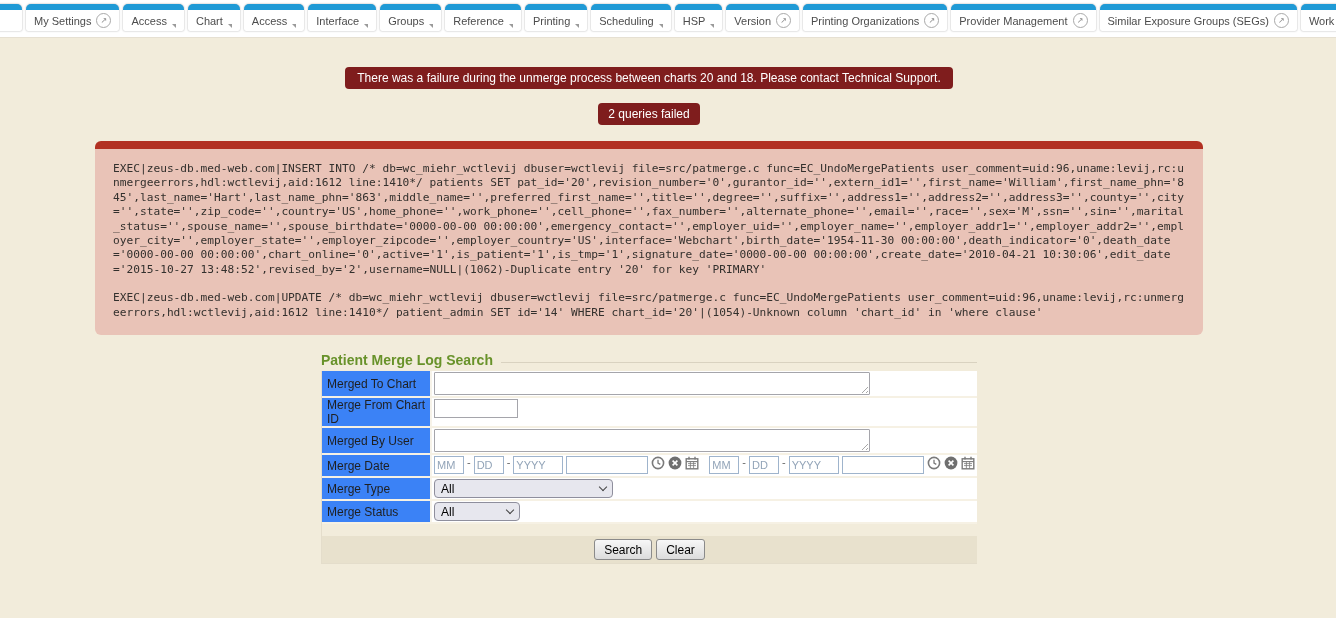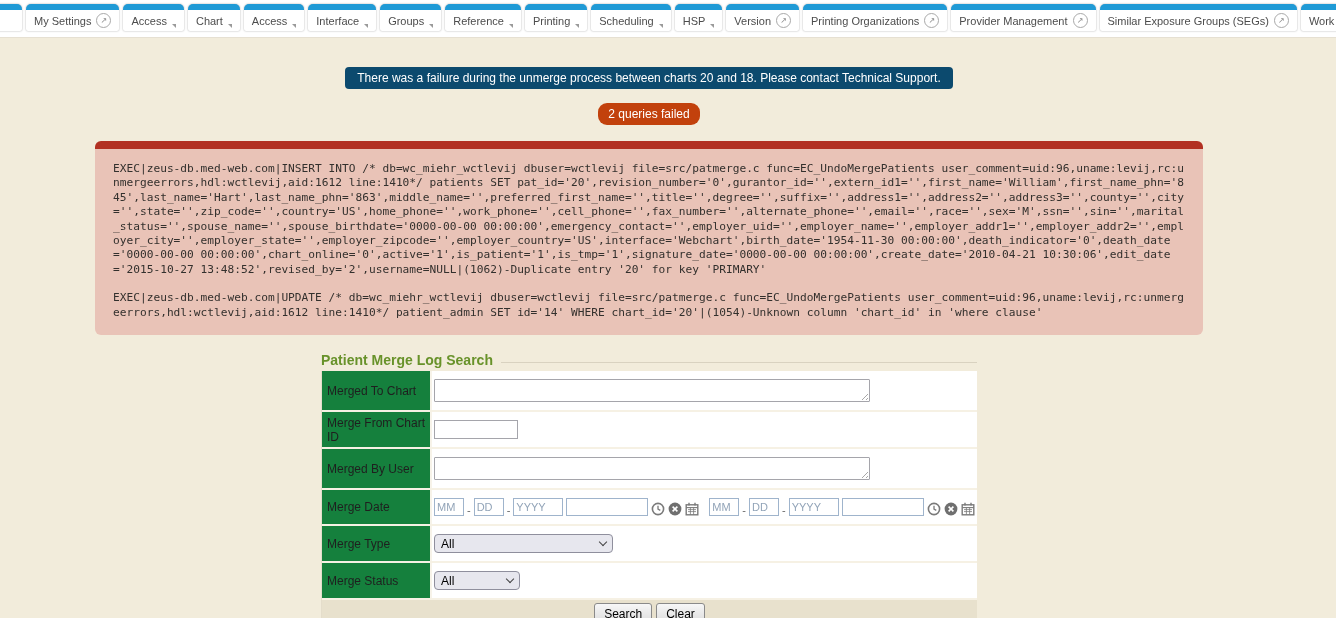--- a/index.html
+++ b/index.html
@@ -45,27 +45,27 @@
   }
   .dd-marker{
     width:0;height:0;align-self:flex-end;margin-bottom:3px;
     border-left:4px solid transparent;
     border-top:4px solid #9a9a9a;
   }
   
   .main{ width:1298px; }
   .banner{
     display:table;margin:29px auto 12px;
-    background:#0c4a6e;color:#ffffff;
+    background:#7f1d1d;color:#ffffff;
     font-size:12px;padding:4px 12px;border-radius:4px;
   }
   .badge{
     display:table;margin:14px auto 0;
-    background:#c2410c;color:#ffffff;
-    font-size:12px;padding:4px 10px;border-radius:9px;
+    background:#7f1d1d;color:#ffffff;
+    font-size:12px;padding:4px 10px;border-radius:4px;
   }
   
   .sqlbox{ width:1108px;margin:16px auto 0; }
   .sqlbox .bar{
     height:8px;background:#b23122;border-radius:6px 6px 0 0;
   }
   .sqlbox .bodyx{
     background:#e9c3b7;border-radius:0 0 6px 6px;
     padding:13px 18px 15px 18px;
   }
@@ -87,27 +87,27 @@
     flex:1;border-top:1px solid #d9d2c0;margin-left:8px;transform:translateY(2px);
   }
   .form-table{ margin-top:3px;border-left:1px solid #e4ddcb; }
   .frow{
     display:flex;align-items:center;
     border-bottom:2px solid #f6f1e4;
     min-height:21px;
   }
   .flabel{
     flex:0 0 110px;align-self:stretch;display:flex;align-items:center;
-    background:#15803d;border-right:2px solid #f7f3e9;
+    background:#3b82f6;border-right:2px solid #f7f3e9;
     font-size:12px;color:#1f1f1f;padding-left:5px;box-sizing:border-box;
   }
   .ffield{
     flex:1;background:#ffffff;align-self:stretch;
-    display:flex;align-items:flex-end;gap:3px;
-    padding:8px 2px;position:relative;
+    display:flex;align-items:flex-start;gap:3px;
+    padding:1px 2px;position:relative;
   }
   .ta-wrap{ position:relative;display:inline-block; }
   textarea.ta{
     width:430px;height:17px;resize:none;
     border:1px solid #a5a5ab;border-radius:1px;
     font-family:"Liberation Sans",sans-serif;font-size:12px;
     box-sizing:content-box;display:block;
   }
   .grip{
     position:absolute;right:2px;bottom:2px;width:9px;height:9px;
@@ -137,21 +137,21 @@
     width:5px;height:5px;margin-left:8px;margin-top:-3px;
     border-right:1.4px solid #444;border-bottom:1.4px solid #444;
     transform:rotate(45deg);
   }
   .cb{
     width:11px;height:11px;background:#fff;
     border:1px solid #8b8b8b;border-radius:2px;margin-left:2px;cursor:pointer;
   }
   .ffooter{
     background:#e8e1cd;display:flex;justify-content:center;gap:4px;
-    padding:3px 0;border-bottom:1px solid #e4ddcb;
+    padding:3px 0;border-bottom:1px solid #e4ddcb;margin-top:12px;
   }
   button.btn{
     font-family:"Liberation Sans",sans-serif;font-size:12px;color:#000;
     background:linear-gradient(#f7f7f7,#dcdcdc);
     border:1px solid #8a8a8a;border-radius:3px;
     height:21px;padding:0 9px;cursor:pointer;
   }
 </style>
 </head>
 <body>

